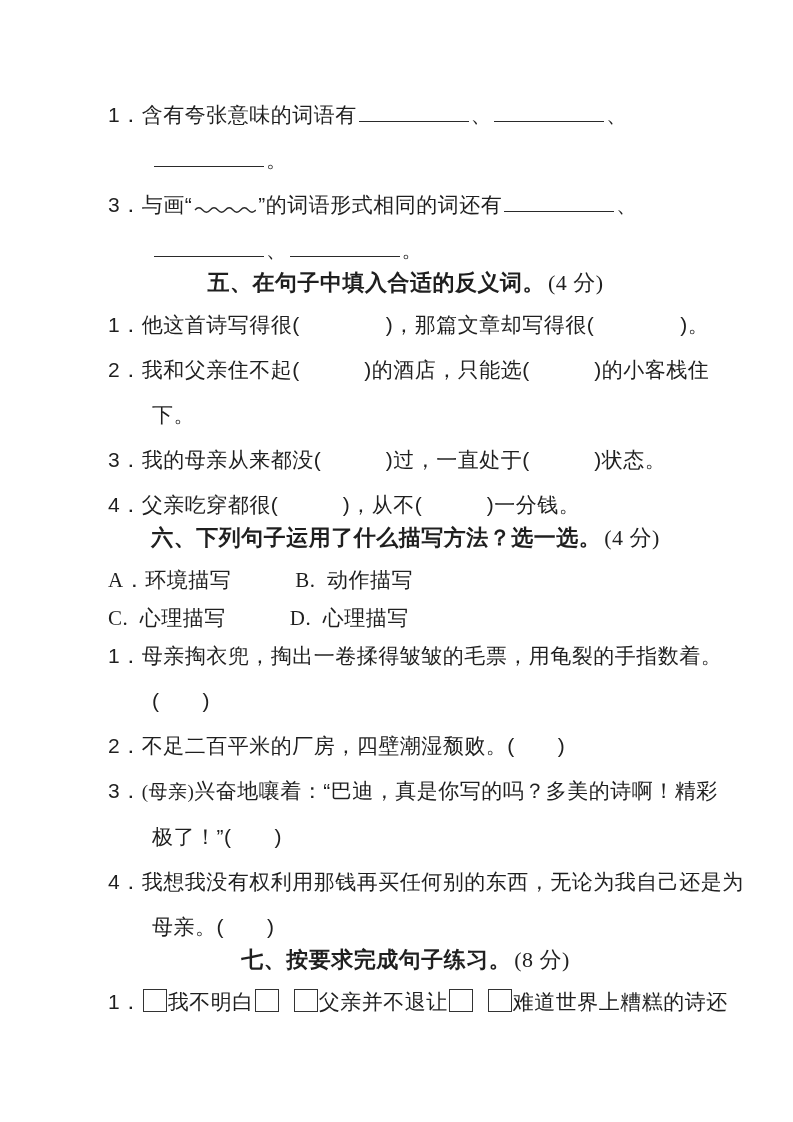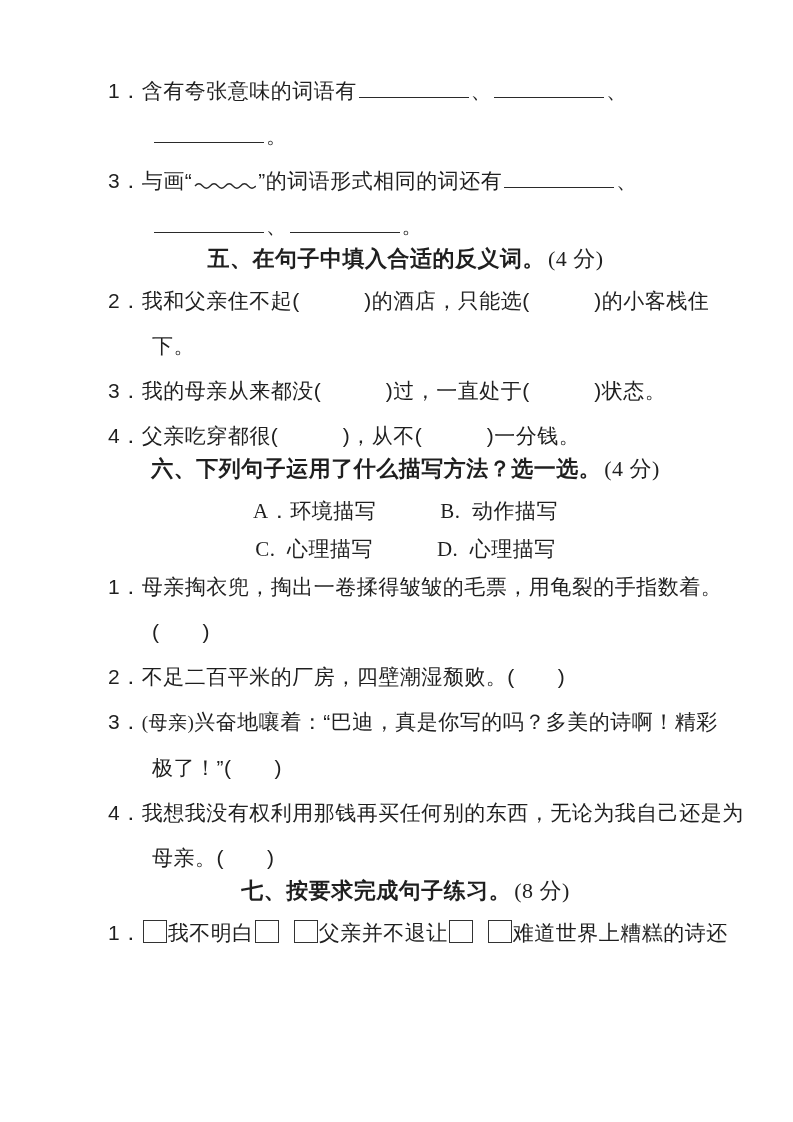--- a/index.html
+++ b/index.html
@@ -3,21 +3,21 @@
 <meta charset="utf-8">
 <style>
   html, body { margin: 0; padding: 0; }
   body {
     width: 793px; height: 1122px;
     background: #ffffff;
     color: #1f1f1f;
     font-family: "Liberation Sans", sans-serif;
     overflow: hidden;
   }
-  .page { padding: 76px 90px 0 108px; box-sizing: border-box; }
+  .page { padding: 100px 90px 0 108px; box-sizing: border-box; }
   .line {
     font-size: 21px;
     line-height: 30px;
     margin-bottom: 15px;
     white-space: pre;
     letter-spacing: 0.5px;
   }
   .line.heading {
     font-size: 22px;
     margin-top: -12px;
@@ -31,21 +31,21 @@
     margin-left: 3px;
   }
   .kai {
     font-family: "Liberation Serif", serif;
     font-size: 19px;
     text-align: center;
   }
   .indent1 { padding-left: 44px; }
   .line.options {
     display: flex;
-    justify-content: center;
+    justify-content: flex-start;
     gap: 64px;
     font-family: "Liberation Serif", serif;
     font-size: 21px;
     margin-bottom: 8px;
   }
   .blank {
     display: inline-block;
     width: 110px;
     height: 1em;
     border-bottom: 1.5px solid #2a2a2a;
@@ -75,20 +75,21 @@
 <body>
 
 <div class="page">
     <div class="line body"><span>1．含有夸张意味的词语有</span><span class="blank"></span><span>、</span><span class="blank"></span><span>、</span></div>
     <div class="line body indent1"><span class="blank"></span><span>。</span></div>
     <div class="line body"><span>3．与画“</span><span class="wavy"><svg width="62" height="9" viewBox="0 0 62 9" aria-hidden="true">
           <path d="M1 6 Q4.8 1.5 8.6 6 T16.2 6 T23.8 6 T31.4 6 T39 6 T46.6 6 T54.2 6 T61.8 6" fill="none" stroke="#2a2a2a" stroke-width="1.3"></path>
         </svg></span><span>”的词语形式相同的词还有</span><span class="blank"></span><span>、</span></div>
     <div class="line body indent1"><span class="blank"></span><span>、</span><span class="blank"></span><span>。</span></div>
     <div class="line heading"><span class="bold">五、在句子中填入合适的反义词。</span><span class="score">(4 分)</span></div>
+    <div class="line body"><span>1．他这首诗写得很(　　　　)，那篇文章却写得很(　　　　)。</span></div>
     <div class="line body"><span>2．我和父亲住不起(　　　)的酒店，只能选(　　　)的小客栈住</span></div>
     <div class="line body indent1"><span>下。</span></div>
     <div class="line body"><span>3．我的母亲从来都没(　　　)过，一直处于(　　　)状态。</span></div>
     <div class="line body"><span>4．父亲吃穿都很(　　　)，从不(　　　)一分钱。</span></div>
     <div class="line heading"><span class="bold">六、下列句子运用了什么描写方法？选一选。</span><span class="score">(4 分)</span></div>
     <div class="line options"><span>A．环境描写</span><span>B.  动作描写</span></div>
     <div class="line options"><span>C.  心理描写</span><span>D.  心理描写</span></div>
     <div class="line body"><span>1．母亲掏衣兜，掏出一卷揉得皱皱的毛票，用龟裂的手指数着。</span></div>
     <div class="line body indent1"><span>(　　)</span></div>
     <div class="line body"><span>2．不足二百平米的厂房，四壁潮湿颓败。(　　)</span></div>

